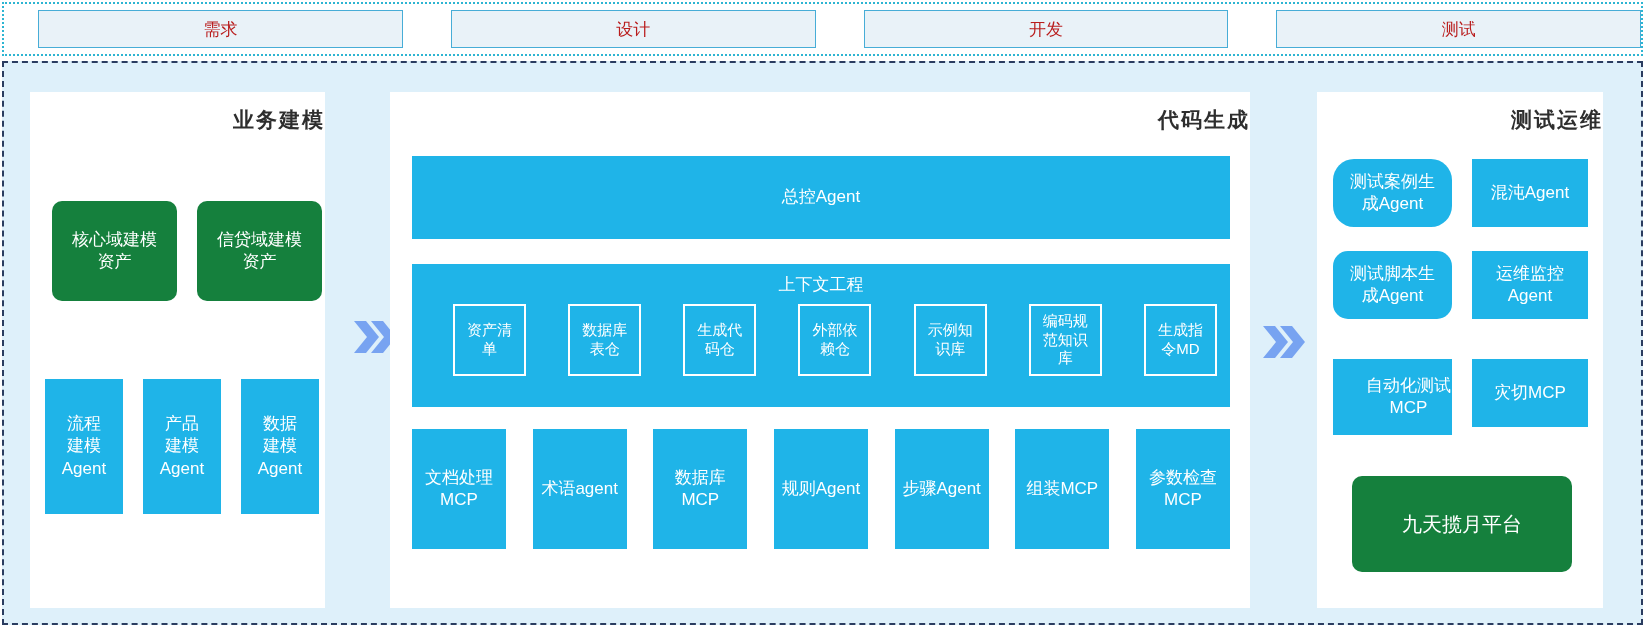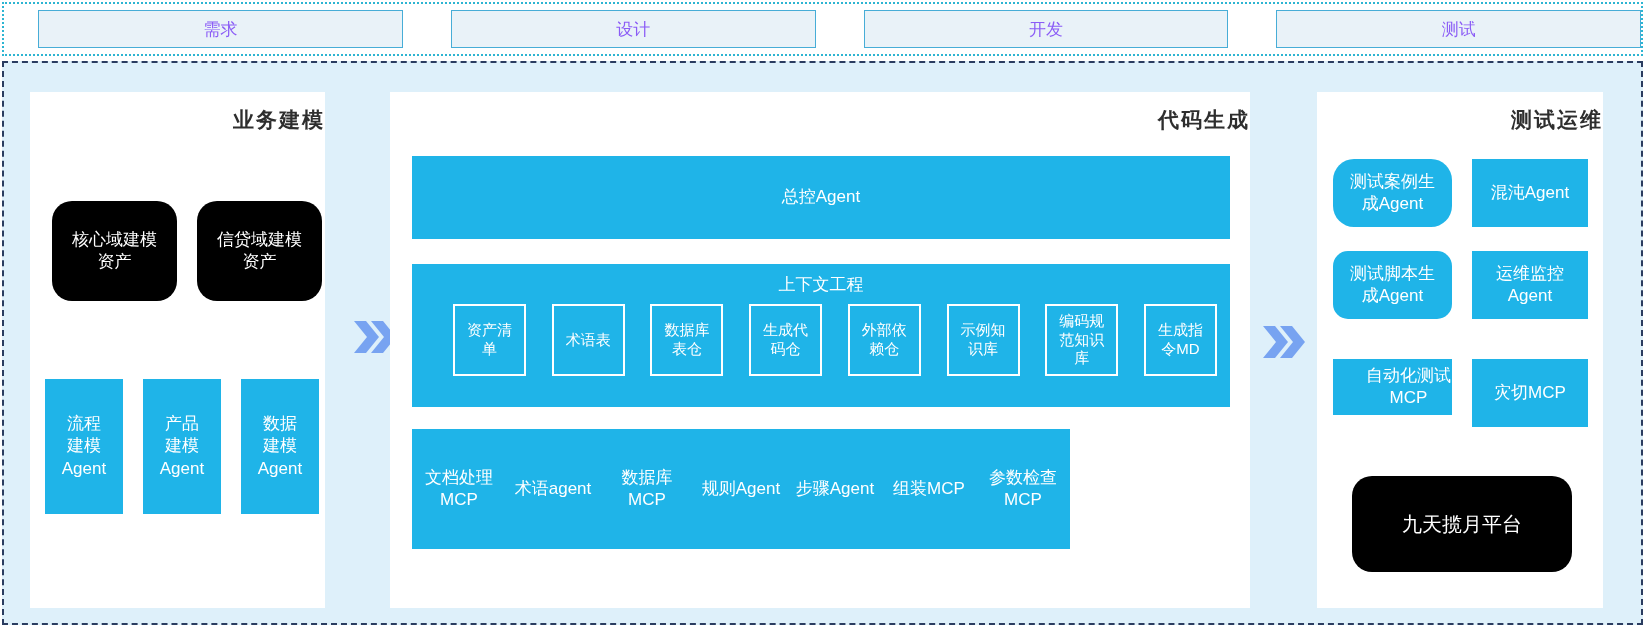--- a/index.html
+++ b/index.html
@@ -5,39 +5,39 @@
   * { margin:0; padding:0; box-sizing:border-box; }
   html,body { width:1647px; height:629px; background:#ffffff; overflow:hidden;
               font-family:"Liberation Sans","DejaVu Sans",sans-serif; }
   .canvas { position:relative; width:1647px; height:629px; }
 
   
   .stage-bar { position:absolute; left:2px; top:2px; width:1641px; height:54px;
                background:#ffffff; border:2px dotted #2db5d2;
                display:flex; align-items:center; gap:48px; padding-left:34px; }
   .stage-box { width:396px; height:38px; background:#e9f2f8; border:1px solid #47add7;
-               color:#8b5cf6; font-size:17px; display:flex; align-items:center;
+               color:#b91c1c; font-size:17px; display:flex; align-items:center;
                justify-content:center; }
 
   
   .main { position:absolute; left:2px; top:61px; width:1641px; height:564px;
           background:#def0fa; border:2px dashed #2a3c60; }
 
   .panel { position:absolute; top:29px; height:516px; background:#ffffff; }
   .panel-left  { left:26px;  width:295px; }
   .panel-mid   { left:386px; width:860px;padding-left:38px; }
   .panel-right { left:1313px; width:286px; }
 
   .panel-title { text-align:right; font-size:21px; font-weight:bold; color:#2e2e2e;
                  margin-top:14px; letter-spacing:2px; }
 
   .box-cyan { background:#1fb4e8; color:#ffffff; display:flex; align-items:center;
               justify-content:center; text-align:center; white-space:pre-line;
               font-size:17px; line-height:1.3; }
-  .box-navy { background:#000000; color:#ffffff; border-radius:20px; display:flex;
+  .box-navy { background:#15803d; color:#ffffff; border-radius:10px; display:flex;
               align-items:center; justify-content:center; text-align:center;
               white-space:pre-line; font-size:17px; line-height:1.3; }
 
   
   .navy-row  { position:absolute; top:109px; left:22px; display:flex; gap:20px; }
   .navy-row .box-navy { width:125px; height:100px; }
   .agent-row { position:absolute; top:287px; left:15px; display:flex; gap:20px; }
   .agent-row .box-cyan { width:78px; height:135px; }
 
   
@@ -45,30 +45,30 @@
   .context    { position:absolute; top:172px; left:22px; width:818px; height:143px;
                 background:#1fb4e8; }
   .context-title { color:#ffffff; text-align:center; font-size:17px; margin-top:9px; }
   .context-items { display:flex; justify-content:space-between; padding:0 13px;
                    margin-top:8px;margin-left:28px; }
   .context-item  { width:73px; height:72px; border:2px solid #ffffff; background:transparent;
                    color:#ffffff; font-size:15px; line-height:1.25; display:flex;
                    align-items:center; justify-content:center; text-align:center;
                    white-space:pre-line; }
   .tool-row { position:absolute; top:337px; left:22px; width:818px; display:flex;
-              justify-content:flex-start; }
+              justify-content:space-between; }
   .tool-row .box-cyan { width:94px; height:120px; }
 
   
   .panel-right .box-cyan { position:absolute; }
   .r1c1 { top:67px;  left:16px;  width:119px; height:68px;border-radius:21px; }
   .r1c2 { top:67px;  left:155px; width:116px; height:68px; }
   .r2c1 { top:159px; left:16px;  width:119px; height:68px;border-radius:15px; }
   .r2c2 { top:159px; left:155px; width:116px; height:68px; }
-  .r3c1 { top:267px; left:16px;  width:119px; height:56px;padding-left:32px; }
+  .r3c1 { top:267px; left:16px;  width:119px; height:76px;padding-left:32px; }
   .r3c2 { top:267px; left:155px; width:116px; height:68px; }
   .platform { position:absolute; top:384px; left:35px; width:220px; height:96px;
               font-size:20px; }
 
   
   .arrow { position:absolute; width:44px; height:34px; }
   .arrow-1 { left:349px; top:257px; }
   .arrow-2 { left:1258px; top:262px; }
 </style>
 </head>
@@ -116,21 +116,20 @@
     <section class="panel panel-mid">
       <h2 class="panel-title">代码生成</h2>
 
       <div class="box-cyan master-bar">总控Agent</div>
 
       <div class="context">
         <div class="context-title">上下文工程</div>
         <div class="context-items">
           <div class="context-item">资产清
 单</div>
-          <div class="context-item">术语表</div>
           <div class="context-item">数据库
 表仓</div>
           <div class="context-item">生成代
 码仓</div>
           <div class="context-item">外部依
 赖仓</div>
           <div class="context-item">示例知
 识库</div>
           <div class="context-item">编码规
 范知识

